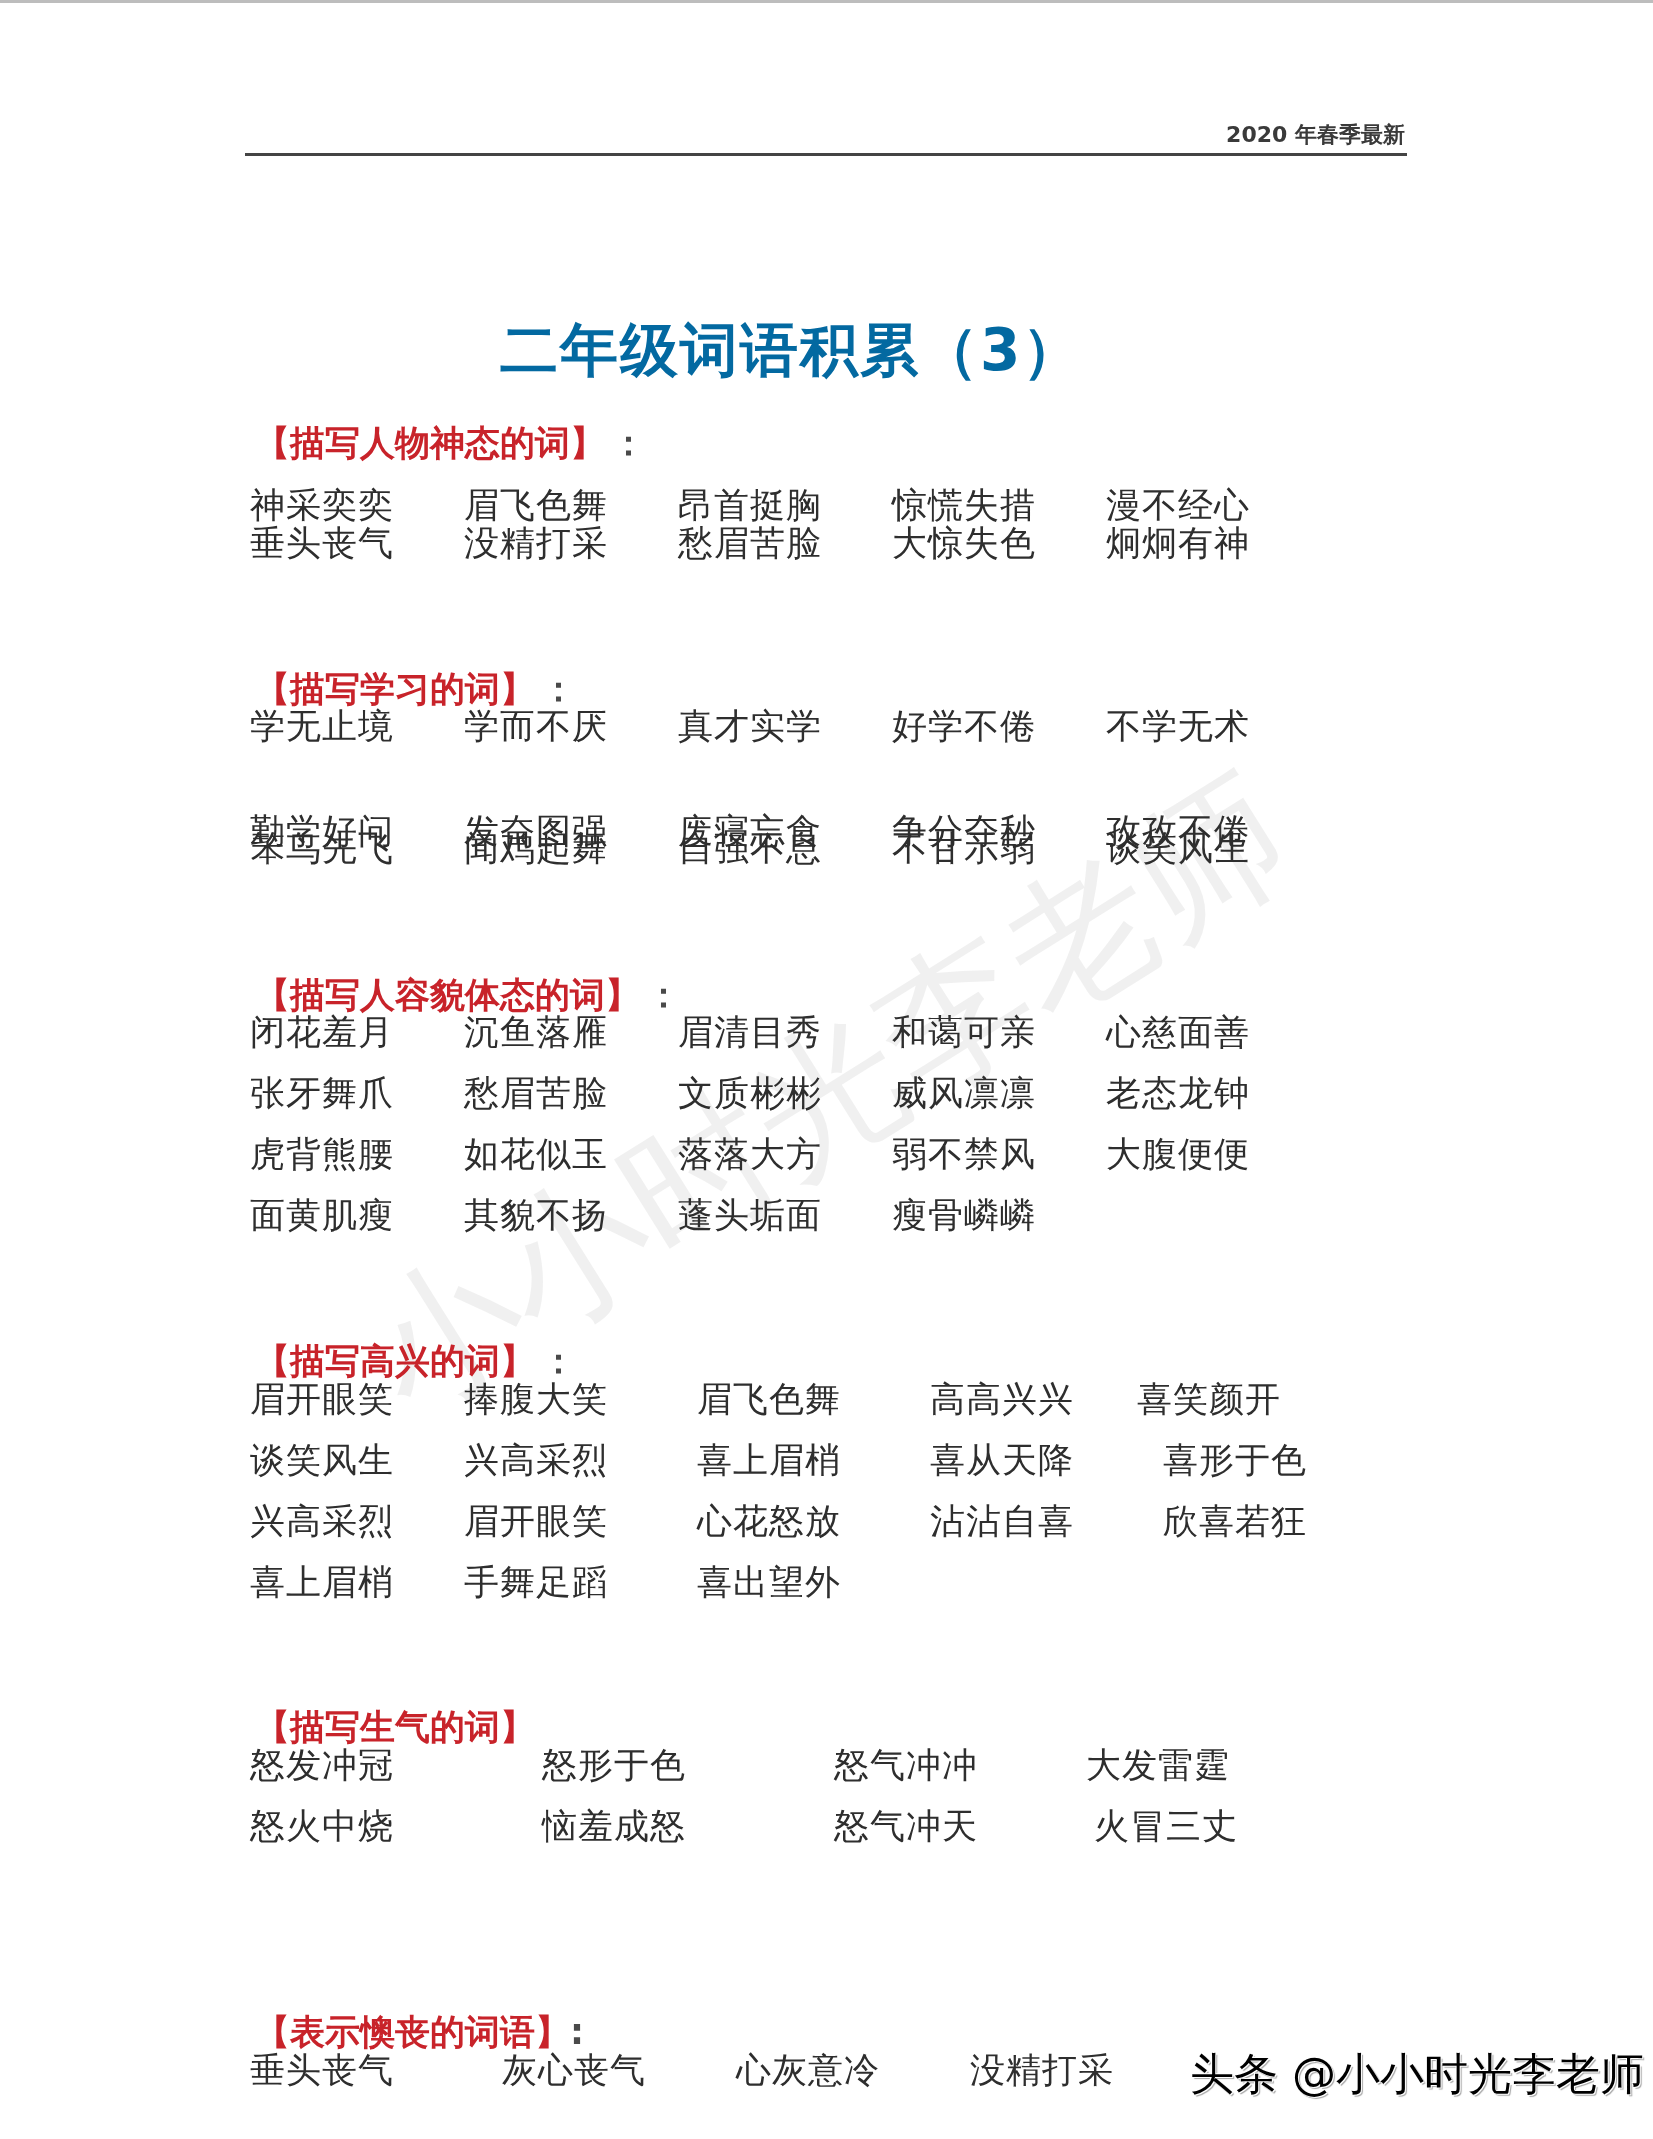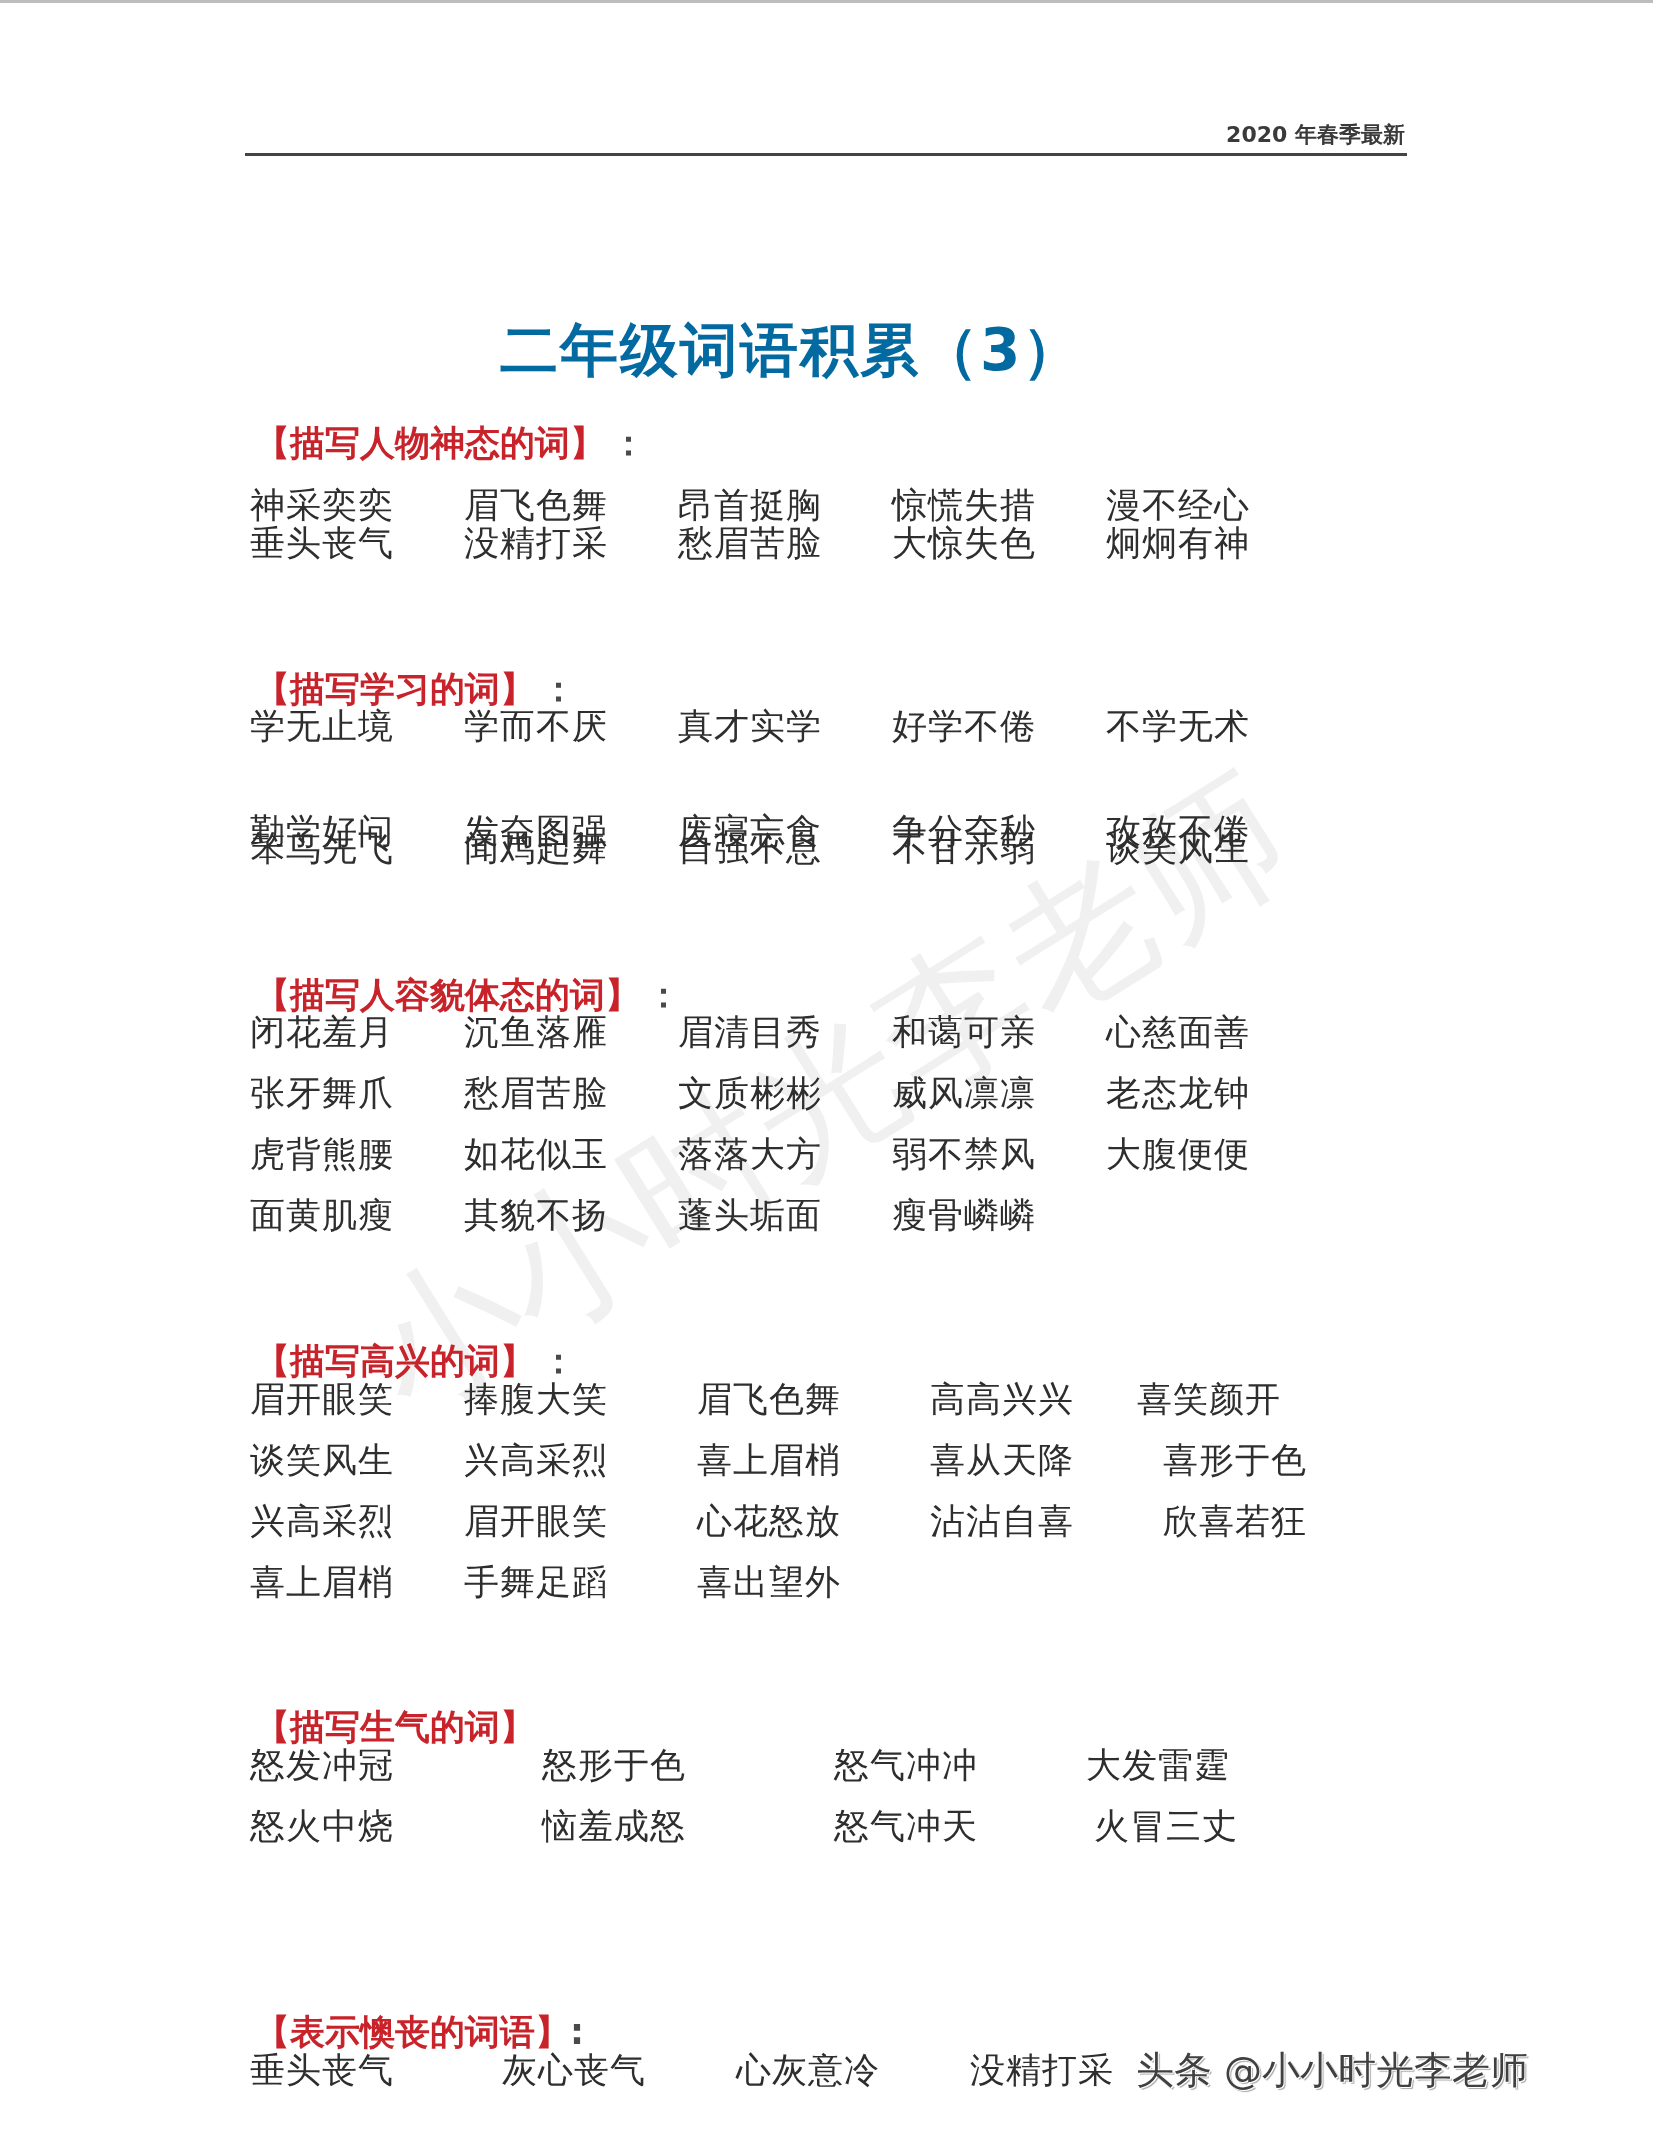--- a/index.html
+++ b/index.html
@@ -85,24 +85,24 @@
     font-size: 150px;
     color: rgba(160,160,160,0.16);
     transform: rotate(-32deg);
     transform-origin: left top;
     white-space: nowrap;
     pointer-events: none;
     top: 1290px;
   }
   .source-credit {
     position: absolute;
-    left: 1136px;
+    left: 1190px;
     top: 2045px;
-    font-size: 38px;
-    color: #404040;
+    font-size: 44px;
+    color: #000000;
     white-space: nowrap;
     text-shadow: 1px 1px 0 #fff, -1px -1px 0 #fff, 2px 2px 1px rgba(0,0,0,0.35);
   }
 </style>
 </head>
 <body>
 
 <div class="top-border"></div>
 
 <div class="header-note">2020 年春季最新</div>

